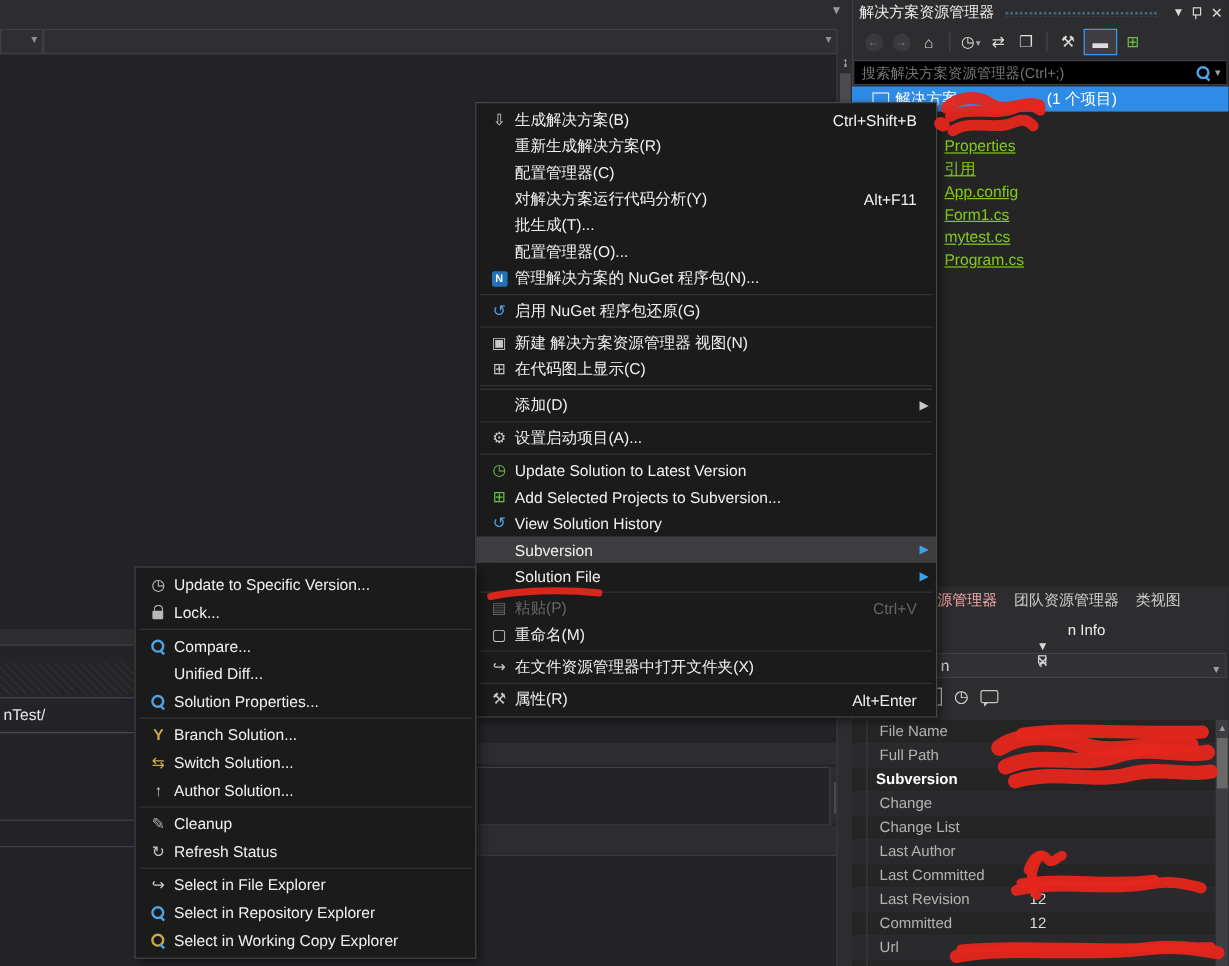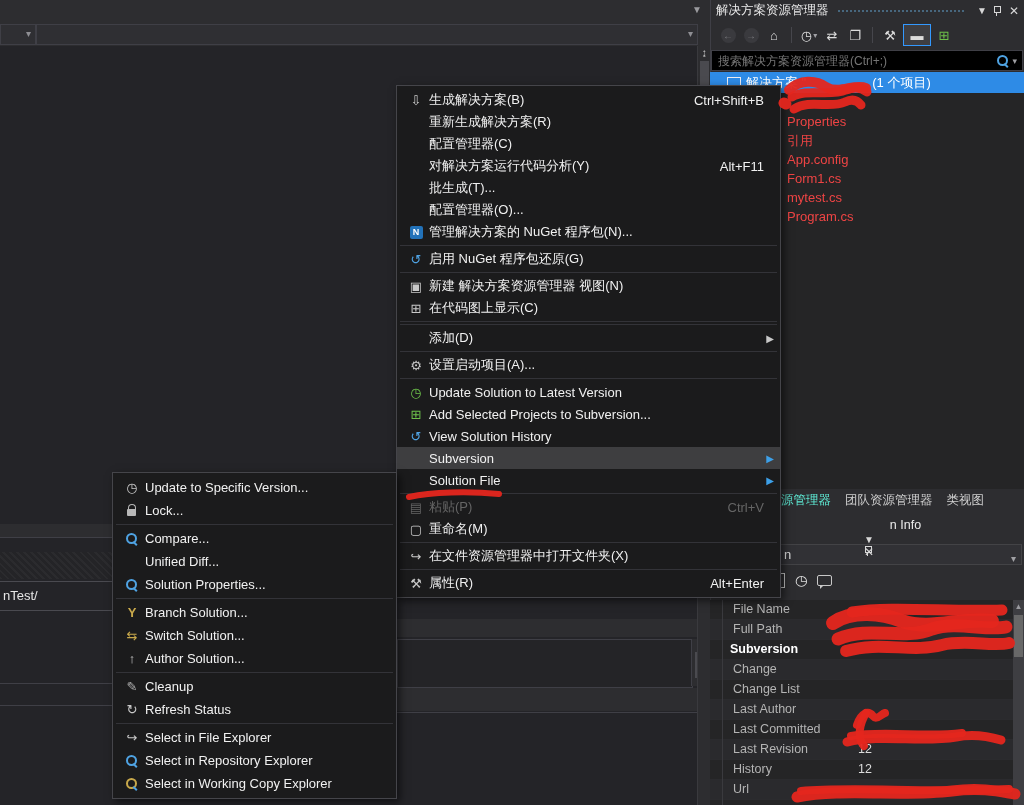--- a/index.html
+++ b/index.html
@@ -36,26 +36,26 @@
   .pinw:after{content:"";position:absolute;left:4px;top:7px;width:1px;height:4px;background:#D8D8D8;}
   #se-toolbar{left:710px;top:21px;width:314px;height:28px;display:flex;align-items:center;padding-left:8px;box-sizing:border-box;gap:3px;}
   .tb{min-width:20px;height:20px;display:flex;align-items:center;justify-content:center;color:#DCDCDC;font-size:13px;}
   .tb.circ span{display:inline-block;width:15px;height:15px;border-radius:50%;background:#3A3A3E;color:#7A7A7E;font-size:10px;line-height:15px;text-align:center;}
   .tb.boxed{border:1px solid #3399FF;background:#3E3E42;padding:0 3px;}
   .tbsep{width:1px;height:16px;background:#46464C;margin:0 4px;}
   .tb .dd{font-size:8px;color:#A0A0A4;margin-left:1px;}
   #se-search{left:711px;top:50px;width:312px;height:21px;background:#000000;border:1px solid #3F3F46;box-sizing:border-box;display:flex;align-items:center;}
   #se-search input{flex:1;background:transparent;border:none;outline:none;color:#8A8A8E;font-size:12px;padding:0 6px;font-family:inherit;}
   #tree{left:710px;top:72px;width:314px;height:417px;background:#252526;}
-  .trow{height:19px;line-height:19px;padding-left:77px;color:#ef4444;white-space:nowrap;}
+  .trow{height:19px;line-height:19px;padding-left:77px;color:#84cc16;white-space:nowrap;text-decoration:underline;}
   #sol-row{height:21px;line-height:21px;background:#2E8BE6;color:#FFFFFF;display:flex;align-items:center;padding-left:17px;}
   .sol-ic{display:inline-block;width:12px;height:9px;border:1px solid #EDEDF2;background:#CSS;background:transparent;margin:0 5px 0 0;}
   #tabs{left:710px;top:489px;width:314px;height:23px;background:#2D2D30;display:flex;align-items:center;padding-left:71px;box-sizing:border-box;gap:14px;font-size:12.5px;}
   .tab{color:#CFCFCF;white-space:nowrap;}
-  .tab.active{color:#5eead4;}
+  .tab.active{color:#fca5a5;}
   #info-title{top:518px;height:23px;}
   #info-combo{left:711px;top:544px;width:311px;height:21px;background:#313135;border:1px solid #434346;box-sizing:border-box;color:#DCDCDC;line-height:19px;}
   #info-combo .val{position:absolute;left:72px;top:0;}
   #info-combo .dd{position:absolute;right:5px;top:4px;color:#A0A0A4;font-size:10px;}
   #info-toolbar{left:710px;top:568px;width:314px;height:24px;display:flex;align-items:center;gap:10px;padding-left:62px;box-sizing:border-box;}
   .doc-ic{width:11px;height:13px;border:1px solid #C8C8C8;}
   .clock-ic{color:#DCDCDC;font-size:14px;}
   .bubble{position:relative;width:13px;height:9px;border:1px solid #C8C8C8;border-radius:2px;}
   .bubble:after{content:"";position:absolute;left:2px;bottom:-4px;border:2px solid transparent;border-top-color:#C8C8C8;border-left-color:#C8C8C8;}
   #props{left:710px;top:600px;width:303px;height:205px;background:#252526;overflow:hidden;}
@@ -228,21 +228,21 @@
       </div>
       <div class="prow">
         <span class="plabel">Last Committed</span>
         <span class="pval"></span>
       </div>
       <div class="prow">
         <span class="plabel">Last Revision</span>
         <span class="pval">12</span>
       </div>
       <div class="prow">
-        <span class="plabel">History</span>
+        <span class="plabel">Committed</span>
         <span class="pval">12</span>
       </div>
       <div class="prow">
         <span class="plabel">Url</span>
         <span class="pval"></span>
       </div>
     </div>
   <div class="abs" id="props-guide"></div>
   <span class="expander" style="top:656px;">−</span>
   <div class="abs" id="props-scroll">

